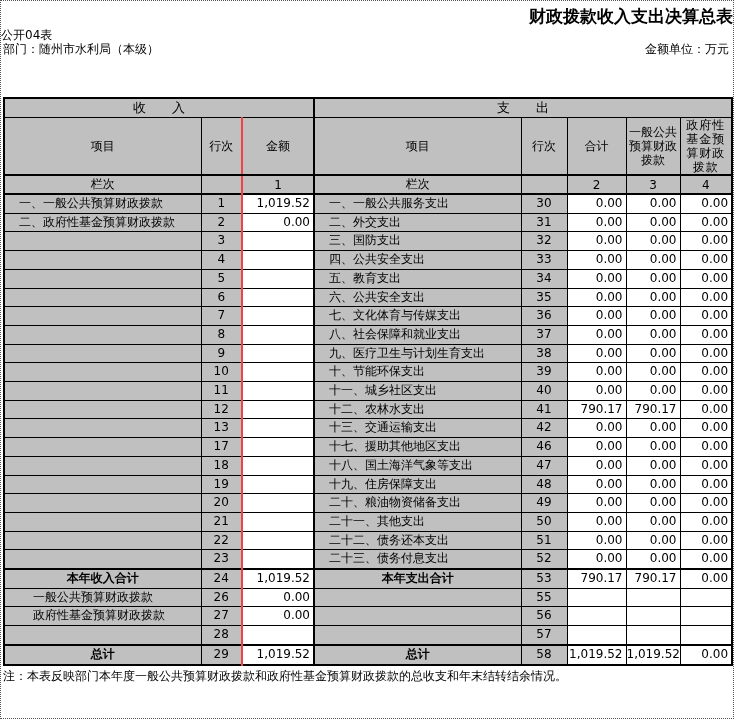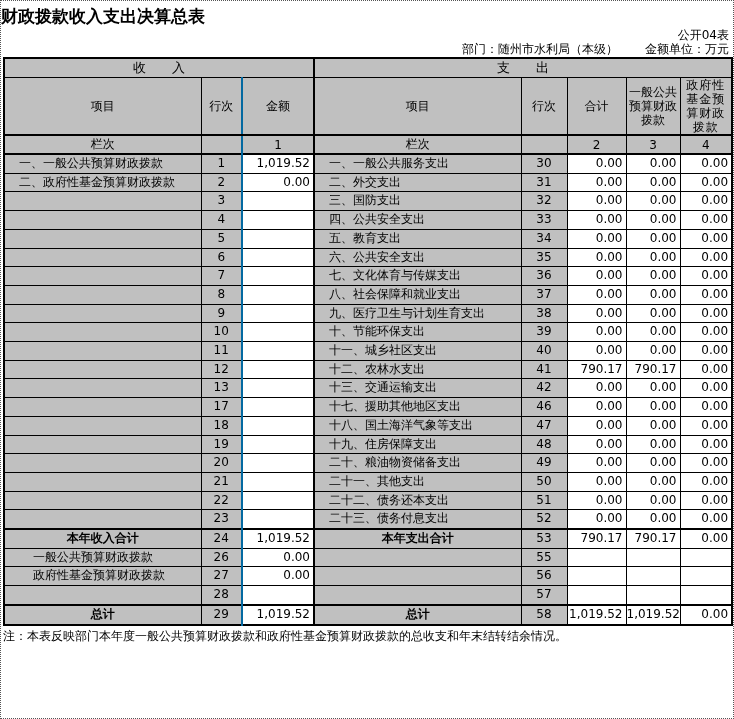--- a/index.html
+++ b/index.html
@@ -10,66 +10,66 @@
     color:#000;
   }
   .page {
     width:734px; height:719px;
     border:1px dotted #555;
     overflow:hidden;
     background:#fff;
   }
   .title {
     margin-top:4px;
-    text-align:left;
+    text-align:right;
     font-size:17px;
     font-weight:bold;
     height:23px;
     line-height:23px;
   }
   .meta1 {
-    text-align:right;
     font-size:12px;
     height:14px;
     line-height:14px;
     padding-right:4px;
   }
   .meta2 {
     display:flex;
-    justify-content:flex-end;
+    justify-content:space-between;
     font-size:12px;
     height:15px;
     line-height:15px;
     padding:0 4px 0 2px;
     gap:27px;
   }
   table {
     border-collapse:collapse;
     table-layout:fixed;
     width:728px;
     margin-left:2px;
     border:2px solid #000;
+    margin-top:40px;
   }
   th, td {
     border:1px solid #000;
     background:#c0c0c0;
     font-size:12px;
     overflow:hidden;
     white-space:nowrap;
     vertical-align:middle;
   }
   th { font-weight:normal; text-align:center; white-space:normal; }
   .sec-row th { height:16px; font-size:13px; }
   .col-row th { height:48px; border-bottom:2px solid #000; line-height:14px; }
   .idx-row th { height:17px; }
   td { height:17.7px; line-height:17.7px; }
   .lbl { text-align:left; padding:0 14px; }
   .line { text-align:center; }
   .val { background:#ffffff; text-align:right; padding-right:3px; }
-  .amount, .amount-h { border-left:2px solid #0369a1; border-right:2px solid #000; }
+  .amount, .amount-h { border-left:2px solid #ef4444; border-right:2px solid #000; }
   .sec-start { border-left:2px solid #000; }
   .total { font-weight:bold; text-align:center; }
   .indent { padding-left:28px; }
   .hdr-fund { font-size:12px; letter-spacing:1px; line-height:13px; padding:0 1px; }
   tr.thick-top td { border-top:2px solid #000; }
   .note {
     font-size:12px;
     padding:3px 4px 0 2px;
     line-height:15px;
   }

